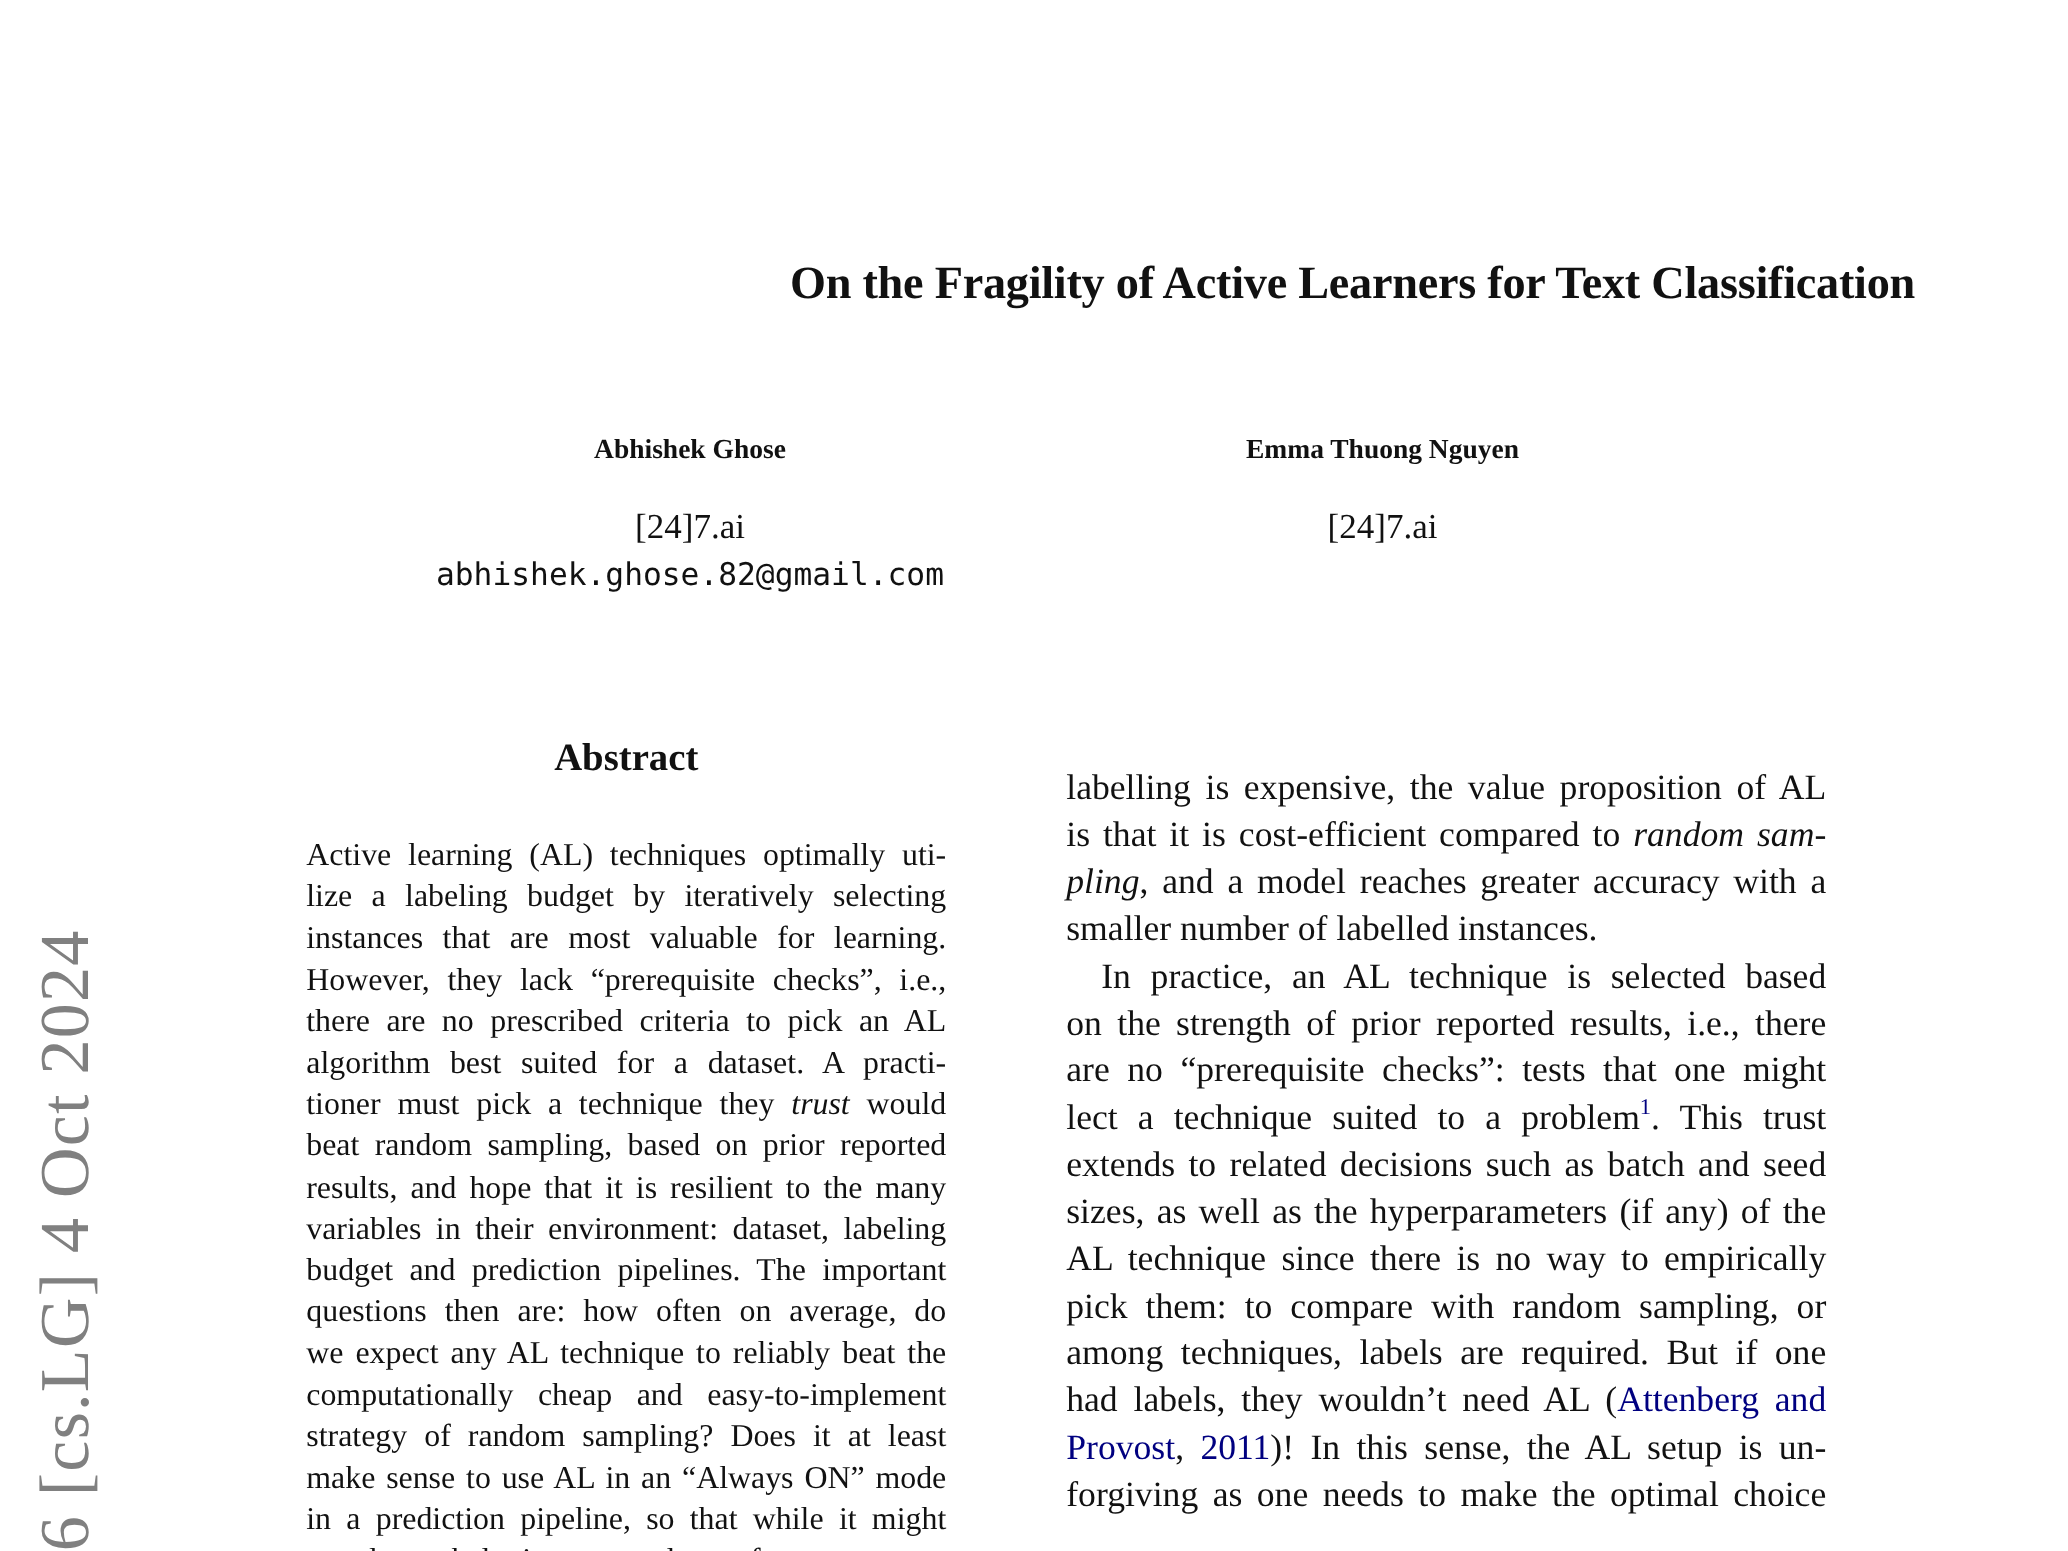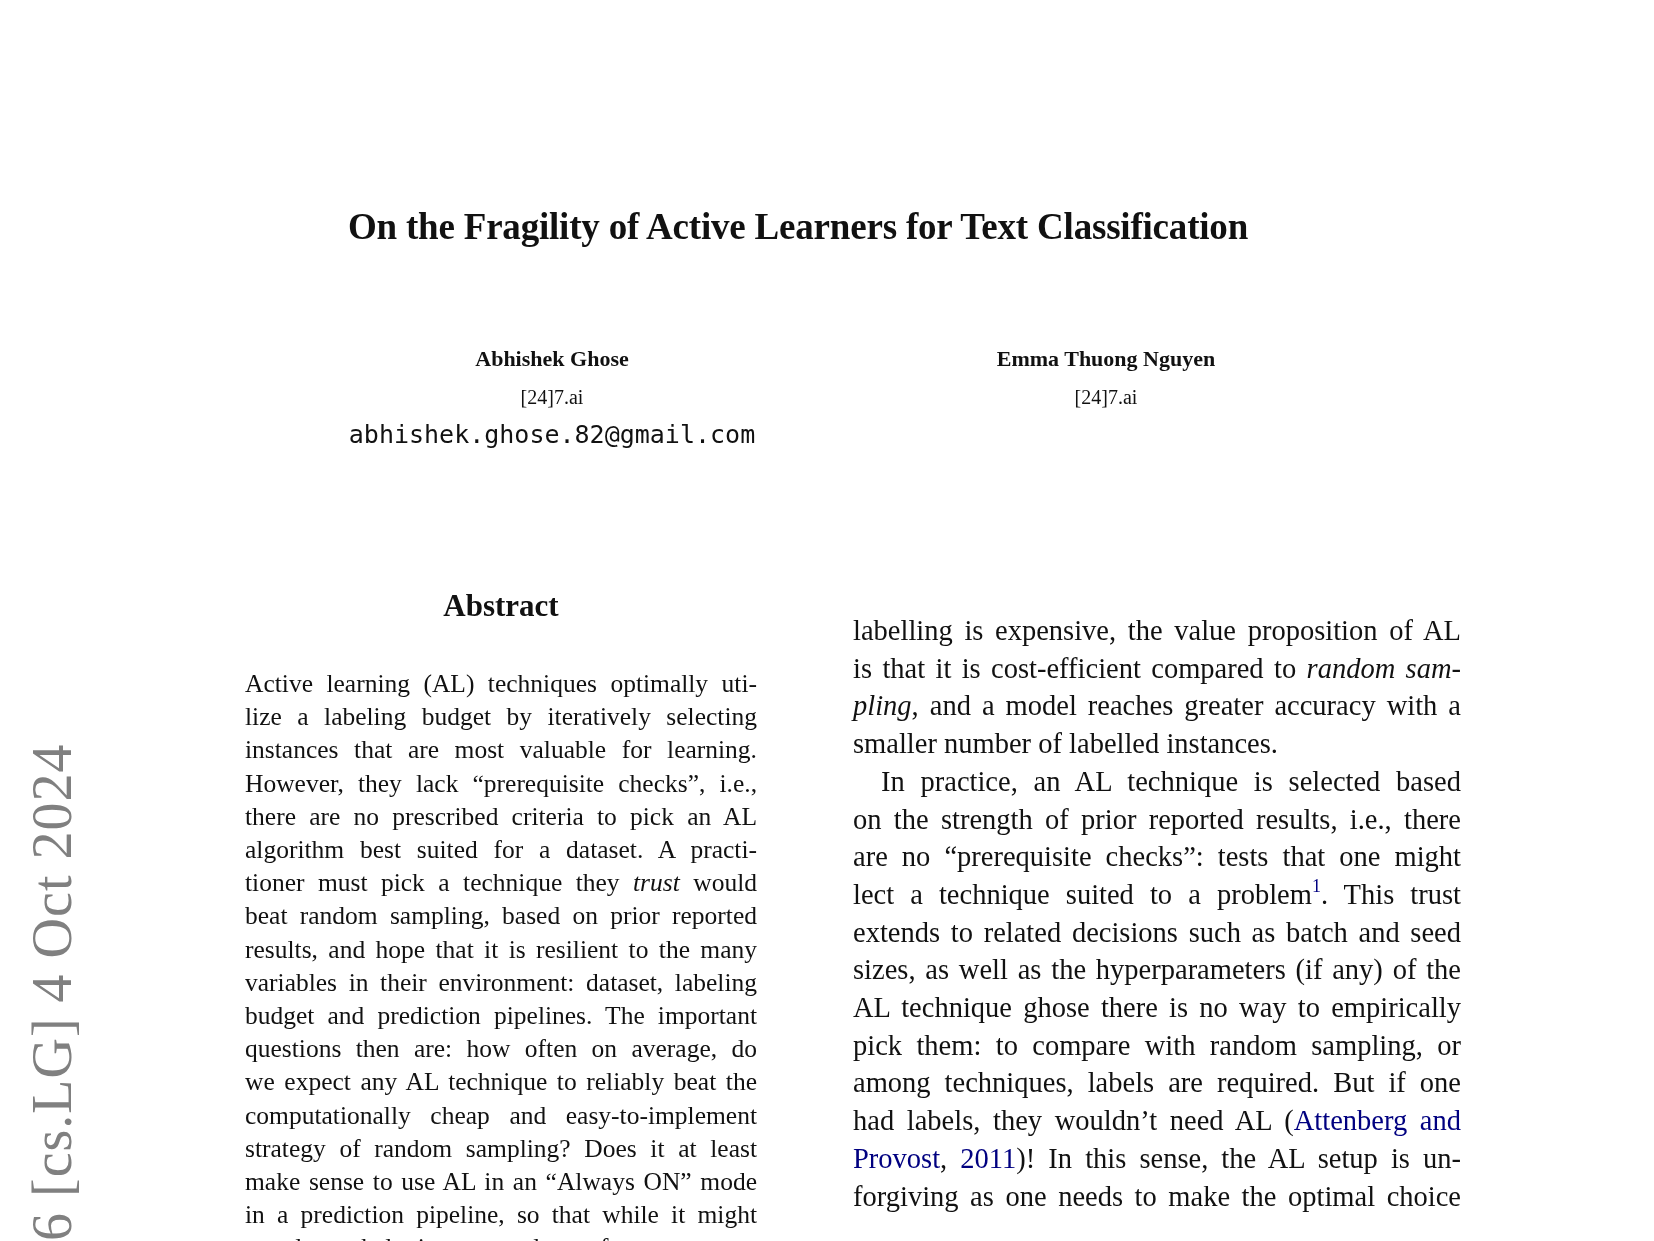--- a/index.html
+++ b/index.html
@@ -13,40 +13,40 @@
       position: relative;
       overflow: hidden;
       font-family: "Liberation Serif", "DejaVu Serif", serif;
       color: #111111;
     }
     .title {
       position: absolute;
       left: 0;
       top: 205px;
       width: 1532px;
-      text-align: center;
+      text-align: right;
       font-weight: bold;
       font-size: 37px;
       letter-spacing: -0.2px;
-      margin-left: 32px;
     }
     .author {
       position: absolute;
       top: 340px;
       width: 600px;
       text-align: center;
     }
     .author-name {
       font-weight: bold;
       font-size: 22px;
       line-height: 38px;
     }
     .author-affil {
-      font-size: 20px;
+      font-size: 28px;
       line-height: 38px;
+      margin-top: 25px;
     }
     .author-email {
       font-family: "DejaVu Sans Mono", "Liberation Mono", monospace;
       font-size: 25px;
       line-height: 38px;
     }
     .author-1 { left: 252px; }
     .author-2 { left: 806px; }
 
     .arxiv-stamp {
@@ -155,19 +155,19 @@
   <span class="line"><span>is that it is cost-efficient compared to </span><em>random sam-</em></span>
   <span class="line"><em>pling</em><span>, and a model reaches greater accuracy with a</span></span>
   <span class="line last">smaller number of labelled instances.</span>
 
   <span class="line indent">In practice, an AL technique is selected based</span>
   <span class="line">on the strength of prior reported results, i.e., there</span>
   <span class="line">are no “prerequisite checks”: tests that one might</span>
   <span class="line"><span>lect a technique suited to a problem</span><sup class="fn">1</sup><span>.  This trust</span></span>
   <span class="line">extends to related decisions such as batch and seed</span>
   <span class="line">sizes, as well as the hyperparameters (if any) of the</span>
-  <span class="line">AL technique ghose there is no way to empirically</span>
+  <span class="line">AL technique since there is no way to empirically</span>
   <span class="line">pick them: to compare with random sampling, or</span>
   <span class="line">among techniques, labels are required. But if one</span>
   <span class="line"><span>had labels, they wouldn’t need AL (</span><span class="cite">Attenberg and</span></span>
   <span class="line"><span class="cite">Provost</span><span>, </span><span class="cite">2011</span><span>)! In this sense, the AL setup is un-</span></span>
   <span class="line">forgiving as one needs to make the optimal choice</span>
 </div>
 
 </body></html>

